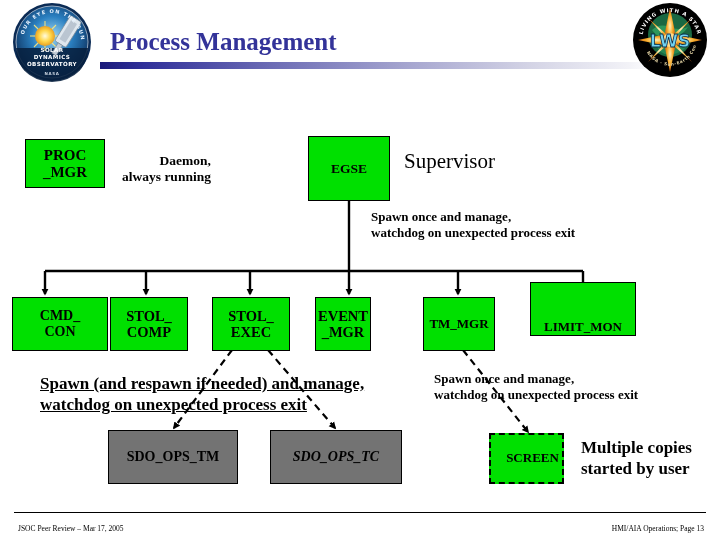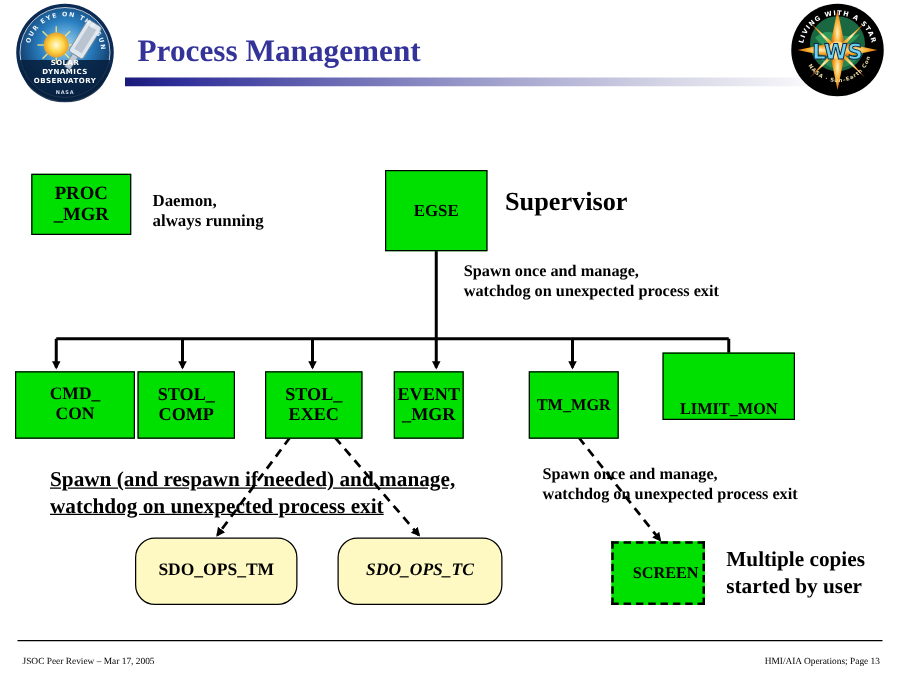--- a/index.html
+++ b/index.html
@@ -27,21 +27,21 @@
   }
 
   
   .node{
     position:absolute;box-sizing:border-box;
     background:#00e000;border:1.5px solid #000000;
     display:flex;align-items:center;justify-content:center;
     text-align:center;font-weight:bold;color:#000000;
     font-family:"Liberation Serif", serif;line-height:1.12;
   }
-  .node.red{background:#fef9c3;border-radius:16px;}
+  .node.red{background:#737373;}
   .node.dashed{border:2px dashed #000000;}
   .node .lbl{display:block;}
 
   
   .note{
     position:absolute;color:#000000;font-weight:bold;
     font-family:"Liberation Serif", serif;line-height:1.22;
     white-space:pre-line;
   }
   .bigtext{
@@ -179,28 +179,28 @@
     <line x1="268" y1="350" x2="335" y2="428" stroke="#000" stroke-width="2.2" stroke-dasharray="7,5" marker-end="url(#arrowD)"></line>
 
     <line x1="463" y1="350" x2="528" y2="432" stroke="#000" stroke-width="2.2" stroke-dasharray="7,5" marker-end="url(#arrowD)"></line>
   </svg>
 
   <div class="node" style="left:25px;top:139px;width:80px;height:49px;font-size:15px;">
     <span class="lbl" style="white-space:pre-line;">PROC
 _MGR</span>
   </div>
 
-  <div class="note" style="left:122px;top:153px;font-size:13.5px;">Daemon,
+  <div class="note" style="left:122px;top:153px;font-size:13.5px;text-align:right;">Daemon,
 always running</div>
 
   <div class="node" style="left:308px;top:136px;width:82px;height:65px;font-size:13.5px;">
     <span class="lbl">EGSE</span>
   </div>
 
-  <div class="bigtext" style="left:404px;top:149px;font-size:21px;font-weight:bold;">Supervisor</div>
+  <div class="bigtext" style="left:404px;top:149px;font-size:21px;">Supervisor</div>
 
   <div class="note" style="left:371px;top:209px;font-size:13px;text-align:left;">Spawn once and manage,
 watchdog on unexpected process exit</div>
 
   <div class="node" style="left:12px;top:297px;width:96px;height:54px;font-size:14px;">
     <span class="lbl" style="white-space:pre-line;">CMD_
 CON</span>
   </div>
 
   <div class="node" style="left:110px;top:297px;width:78px;height:54px;font-size:14.5px;">

